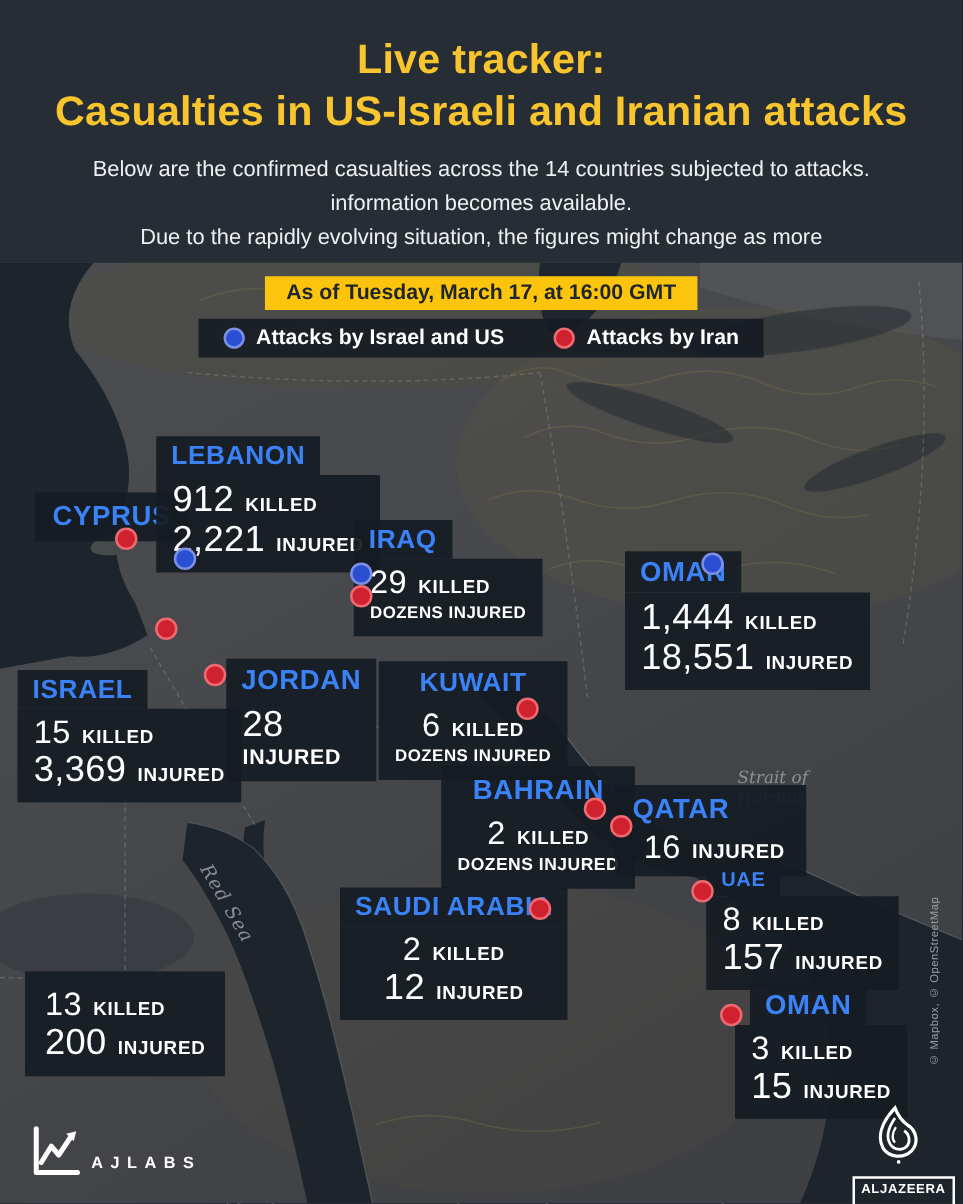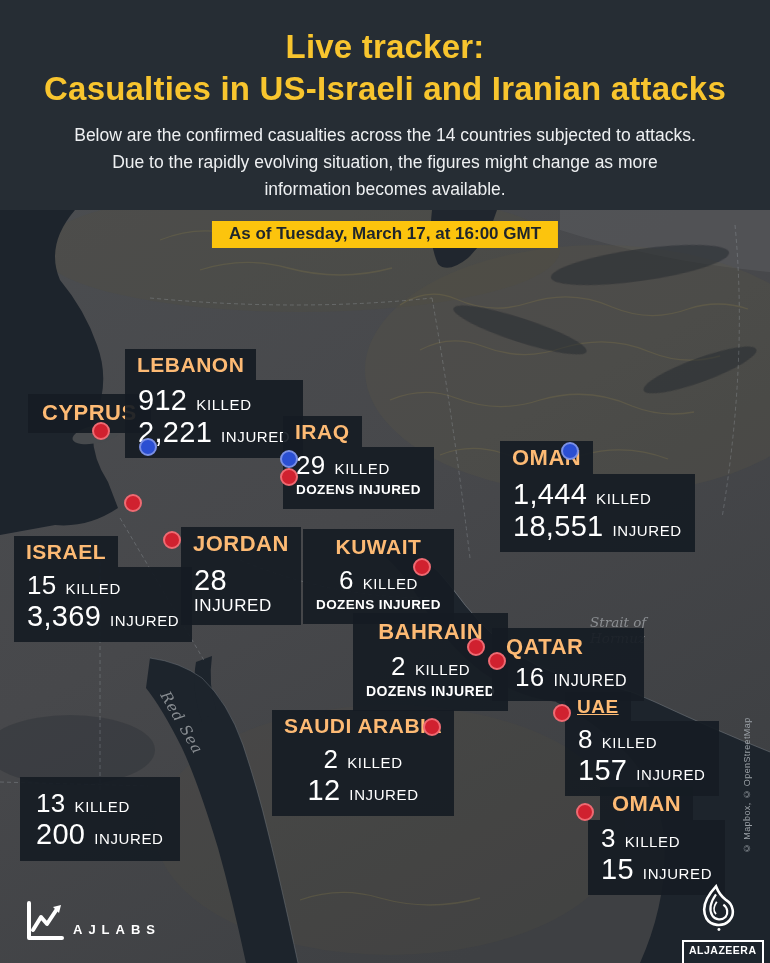--- a/index.html
+++ b/index.html
@@ -33,30 +33,30 @@
     display:flex;align-items:center;gap:40px;padding:5px 20px 6px;white-space:nowrap;
   }
   .legend-item{display:flex;align-items:center;gap:9px;}
   .dot-inline{width:17px;height:17px;border-radius:50%;box-sizing:border-box;border:2px solid;display:inline-block;}
   .dot-inline.blue{background:#2b4fd2;border-color:#7b90e4;}
   .dot-inline.red{background:#d0212f;border-color:#ee6a72;}
   
   .cbox{position:absolute;z-index:3;color:#fff;}
   .cbox .lbl{
     display:inline-block;background:rgba(22,28,35,.93);
-    color:#fdba74;font-weight:bold;font-size:21px;letter-spacing:.5px;
+    color:#3b82f6;font-weight:bold;font-size:21px;letter-spacing:.5px;
     padding:4px 12px 3px;white-space:nowrap;vertical-align:top;
   }
   .cbox .stats{background:rgba(22,28,35,.93);padding:4px 13px 9px;white-space:nowrap;}
   .solid{background:rgba(22,28,35,.93);}
   .solid .lbl,.solid .stats{background:transparent;}
   .stat{display:flex;align-items:baseline;gap:9px;line-height:1.12;}
   .num{font-weight:normal;font-size:26px;letter-spacing:.3px;}
   .num.big{font-size:29px;}
-  .unit{font-weight:normal;font-size:15px;letter-spacing:.6px;}
+  .unit{font-weight:bold;font-size:15px;letter-spacing:.6px;}
   .dozens{font-weight:bold;font-size:13.5px;letter-spacing:.4px;line-height:1.5;}
   
   .dot{
     position:absolute;width:18px;height:18px;border-radius:50%;z-index:5;
     box-sizing:border-box;border:2px solid;
   }
   .dot.red{background:#d0212f;border-color:#ee6a72;}
   .dot.blue{background:#2b4fd2;border-color:#7b90e4;}
   
   .sea-label{
@@ -87,22 +87,22 @@
 <body>
 
 <div class="stage">
 
   <div class="title">
     <div>Live tracker:</div>
     <div>Casualties in US-Israeli and Iranian attacks</div>
   </div>
   <div class="subtitle">
     <div>Below are the confirmed casualties across the 14 countries subjected to attacks.</div>
+    <div>information becomes available.</div>
     <div>Due to the rapidly evolving situation, the figures might change as more</div>
-    <div>information becomes available.</div>
   </div>
 
   <div class="map">
     <svg width="770" height="753" viewBox="0 0 770 753">
       <defs>
         <linearGradient id="land" x1="0" y1="0" x2="0.6" y2="1">
           <stop offset="0" stop-color="#4b4d50"></stop>
           <stop offset="0.5" stop-color="#47484b"></stop>
           <stop offset="1" stop-color="#3e4043"></stop>
         </linearGradient>
@@ -154,20 +154,30 @@
   </div>
 
   <div class="sea-label red-sea">Red Sea</div>
   <div class="sea-label strait">
     <div>Strait of</div>
     <div>Hormuz</div>
   </div>
   <div class="attribution">© Mapbox, © OpenStreetMap</div>
 
   <div class="badge">As of Tuesday, March 17, at 16:00 GMT</div>
+  <div class="legend">
+    <span class="legend-item">
+      <span class="dot-inline blue"></span>
+      <span>Attacks by Israel and US</span>
+    </span>
+    <span class="legend-item">
+      <span class="dot-inline red"></span>
+      <span>Attacks by Iran</span>
+    </span>
+  </div>
 
   <div class="cbox" style="left:28px;top:394px;">
     <div class="lbl" style="font-size:22px;padding:6px 14px 7px;">CYPRUS</div>
   </div>
 
   <div class="cbox" style="left:125px;top:349px;">
     <div class="lbl">LEBANON</div>
     <div class="stats">
       <div class="stat">
           <span class="num big">912</span>
@@ -255,21 +265,21 @@
     <div class="lbl" style="font-size:22px;padding-left:4px;">QATAR</div>
     <div class="stats" style="padding-top:0;">
       <div class="stat">
           <span class="num">16</span>
           <span class="unit" style="font-size:16px;">INJURED</span>
         </div>
     </div>
   </div>
 
   <div class="cbox" style="left:565px;top:692px;">
-    <div class="lbl" style="font-size:19px;text-decoration:underline;">UAE</div>
+    <div class="lbl" style="font-size:16px;">UAE</div>
     <div class="stats">
       <div class="stat">
           <span class="num">8</span>
           <span class="unit">KILLED</span>
         </div>
       <div class="stat">
           <span class="num big">157</span>
           <span class="unit">INJURED</span>
         </div>
     </div>

